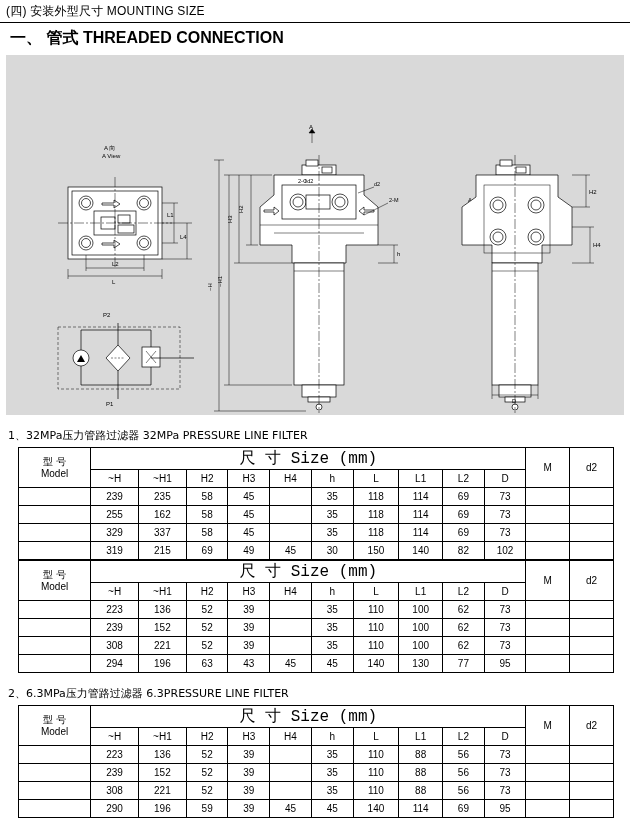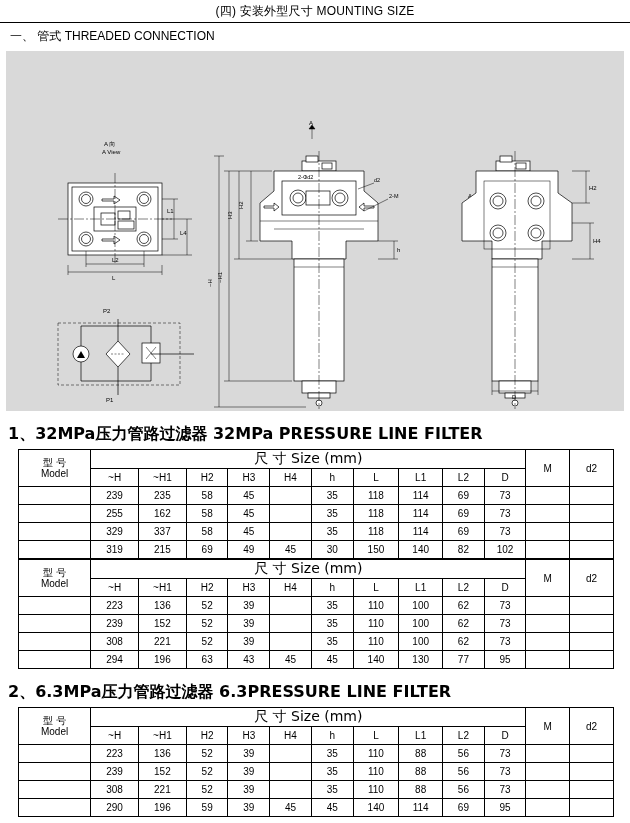--- a/index.html
+++ b/index.html
@@ -17,39 +17,38 @@
   .page {
     position: relative;
     width: 630px;
     height: 823px;
   }
   .hdr-main {
     font-size: 12px;
     padding: 3px 6px 2px 6px;
     border-bottom: 1px solid #000;
     letter-spacing: 0.2px;
-    text-align: center;
   }
   .hdr-sub {
-    font-size: 12px;
+    font-size: 16px;
     padding: 5px 6px 4px 10px;
+    font-weight: bold;
   }
   .figure-box {
     margin: 2px 6px 0 6px;
     height: 360px;
     background: #d9d9d9;
     position: relative;
     overflow: hidden;
   }
   .figure-box svg { display: block; }
 
   .sect-title {
-    font-size: 16px;
+    font-size: 11px;
     margin: 13px 0 4px 8px;
-    font-weight: bold;
   }
   table.spec {
     border-collapse: collapse;
     margin: 0 0 0 18px;
     width: 596px;
     font-size: 10px;
     border-radius: 12px;
   }
   table.spec td, table.spec th {
     border: 1px solid #000;
@@ -57,21 +56,21 @@
     height: 17px;
     font-weight: normal;
     padding: 0;
   }
   table.spec .model-head {
     width: 70px;
     line-height: 1.15;
     font-size: 10px;
     padding: 1px 0;
   }
-  table.spec .grp { font-size: 14px; }
+  table.spec .grp { font-size: 16px; font-family: Liberation Mono, monospace; }
   .cn { font-family: "DejaVu Sans", "Liberation Sans", sans-serif; }
 </style>
 </head>
 <body>
 
 <div class="page">
 
   <div class="hdr-main">(四) 安装外型尺寸   MOUNTING SIZE</div>
   <div class="hdr-sub">一、 管式 THREADED CONNECTION</div>
 

